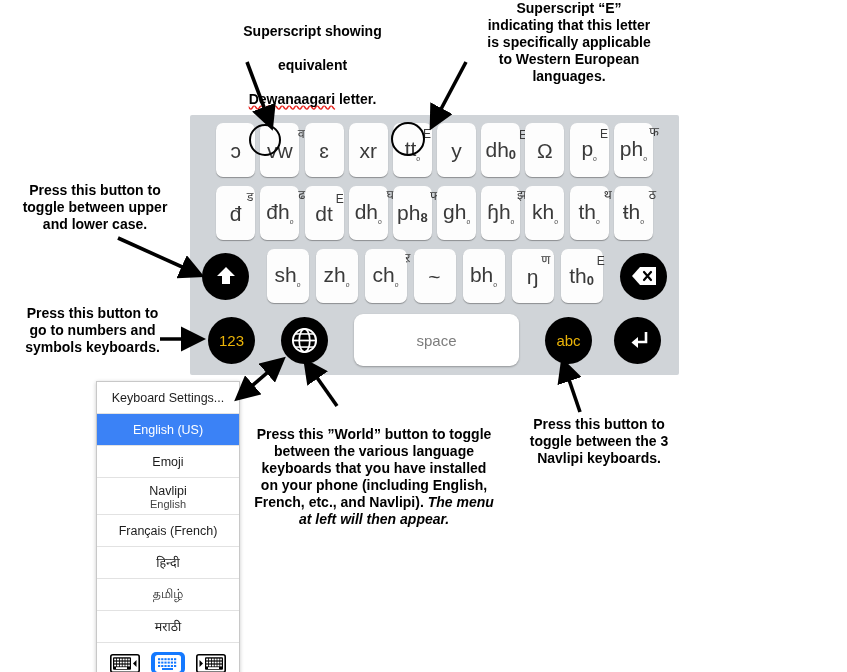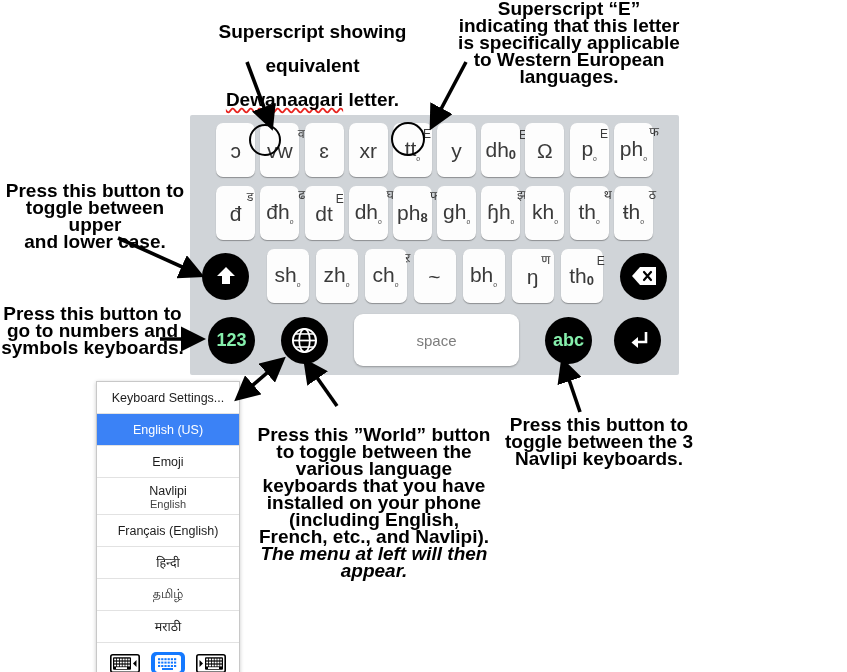--- a/index.html
+++ b/index.html
@@ -11,21 +11,21 @@
     overflow:hidden;
     color:#000;
   }
   .root{position:absolute;left:0;top:0;width:847px;height:672px;}
 
   
   .anno{
     position:absolute;
     font-family:"Liberation Sans", sans-serif;
     font-weight:bold;
-    font-size:19px;
+    font-size:14px;
     line-height:17px;
     text-align:center;
     color:#000;
     white-space:pre-line;
   }
   .anno .ital{font-style:italic;}
   .spell{
     text-decoration:underline wavy #e8241f;
     text-decoration-skip-ink:none;
     text-align:center;
@@ -81,23 +81,23 @@
     vertical-align:-0.32em;
     line-height:1;
     display:inline-block;
   }
   .sub.tiny{font-size:10px;vertical-align:-0.45em;}
   .sub.bold{font-weight:bold;font-size:13px;vertical-align:-0.2em;}
 
   
   .rkey{
     width:47px;height:47px;border-radius:50%;
-    background:#000;color:#86efac;
+    background:#000;color:#eab308;
     display:flex;align-items:center;justify-content:center;
-    font-size:18px;font-weight:bold;
+    font-size:15px;font-weight:normal;
     flex:0 0 auto;
     position:relative;
   }
 
   .spacebar{
     width:165px;height:52px;
     background:#fff;border-radius:9px;
     box-shadow:0 1px 2px rgba(0,0,0,.3);
     display:flex;align-items:center;justify-content:center;
     color:#7d7d7d;font-size:15px;
@@ -383,21 +383,21 @@
       <span>English (US)</span>
     </div>
     <div class="pitem">
       <span>Emoji</span>
     </div>
     <div class="pitem two">
       <span>Navlipi</span>
       <span class="subt">English</span>
     </div>
     <div class="pitem">
-      <span>Français (English)</span>
+      <span>Français (French)</span>
     </div>
     <div class="pitem">
       <span>हिन्दी</span>
     </div>
     <div class="pitem">
       <span>தமிழ்</span>
     </div>
     <div class="pitem">
       <span>मराठी</span>
     </div>

